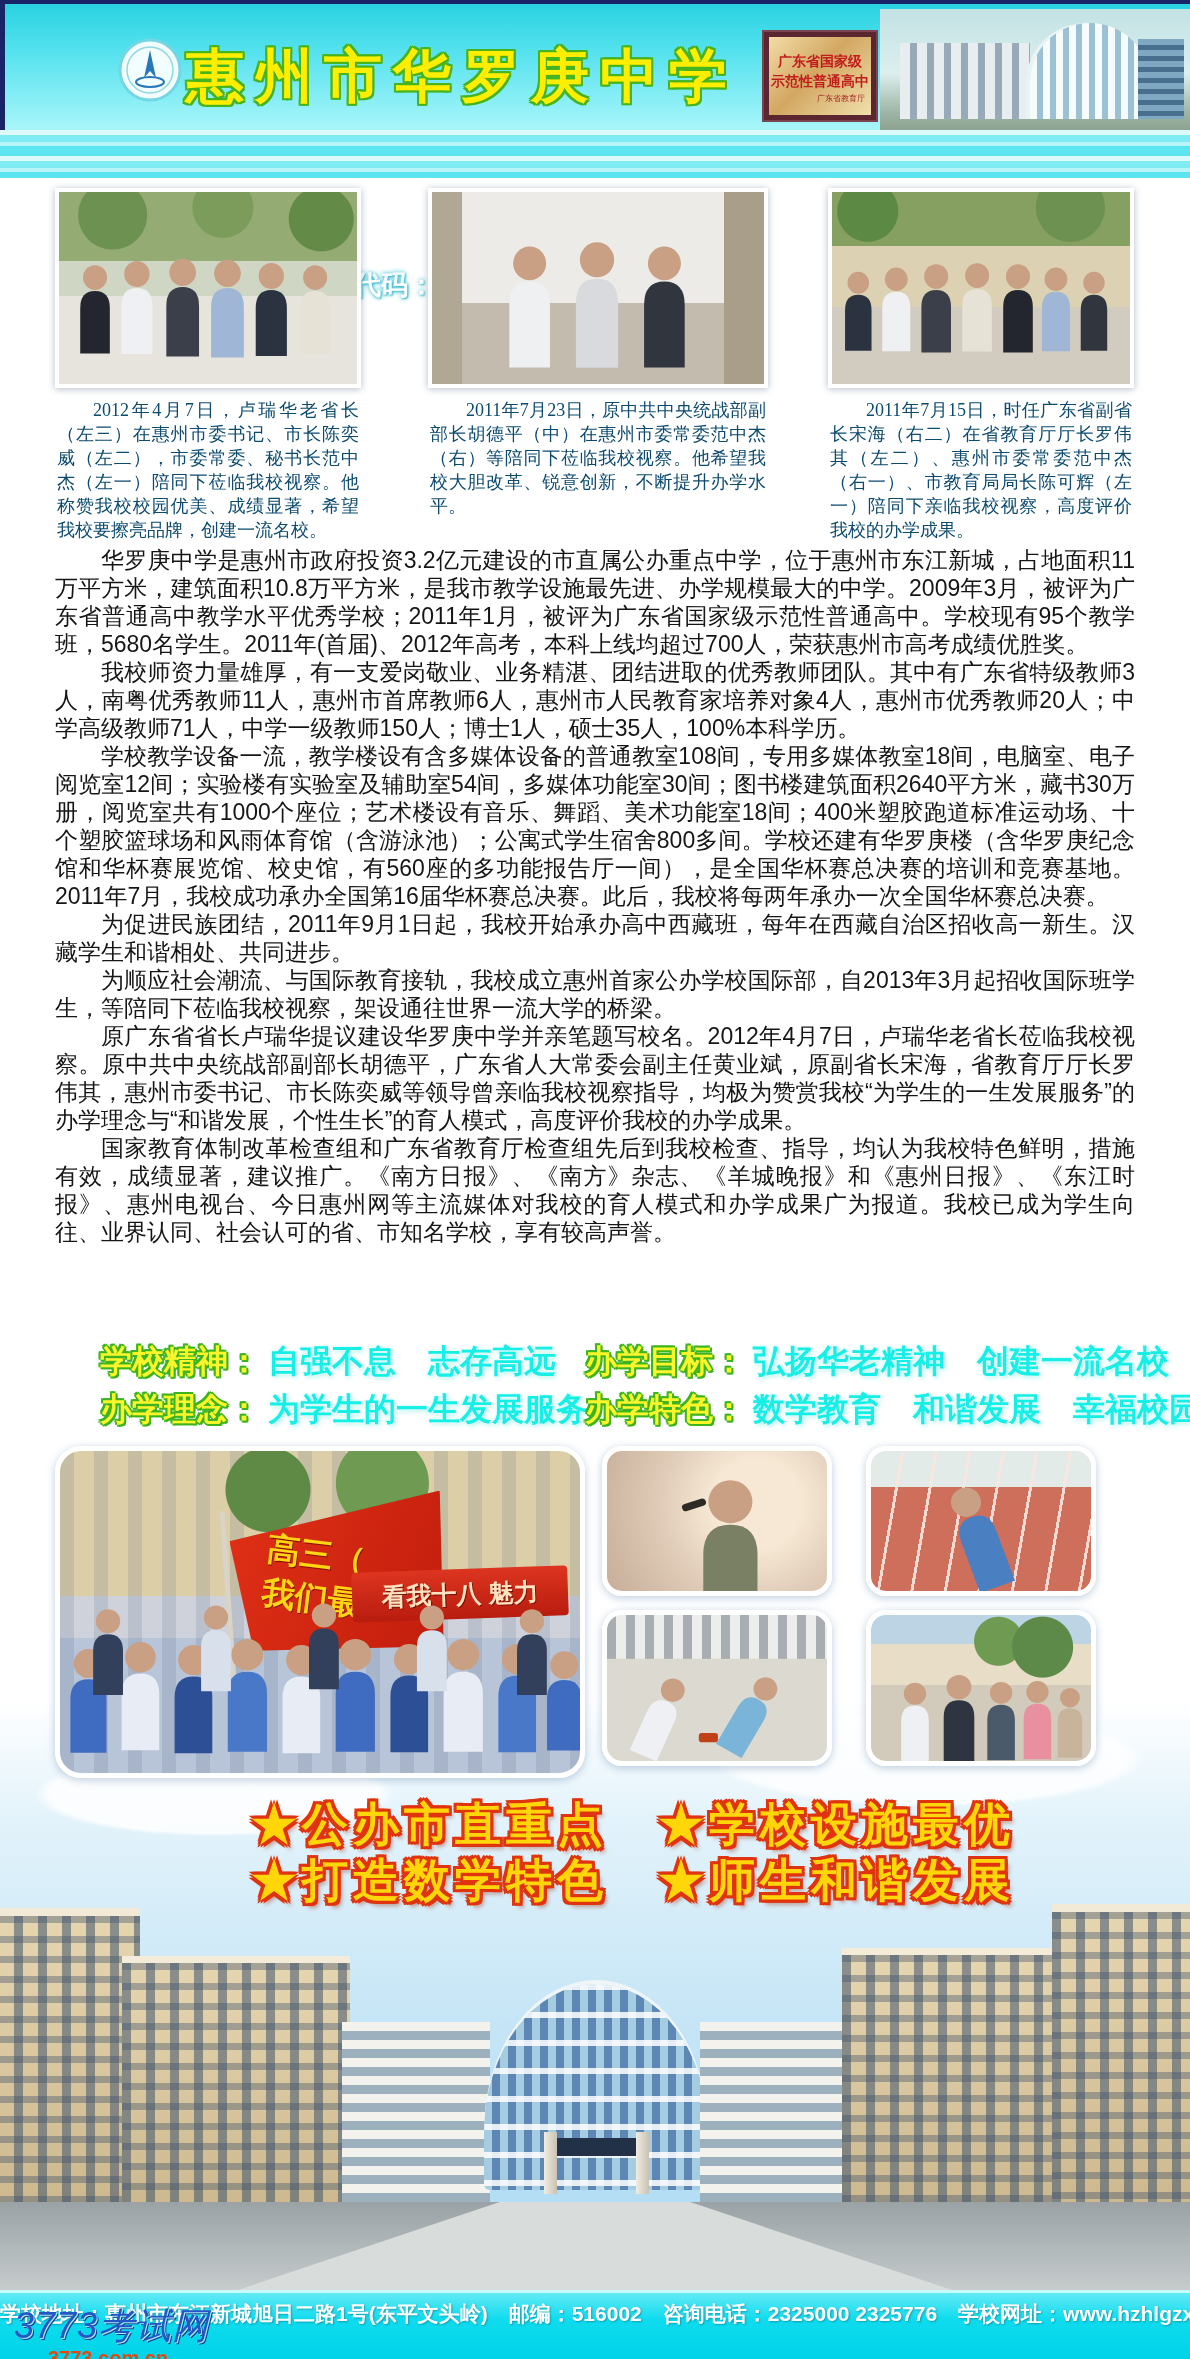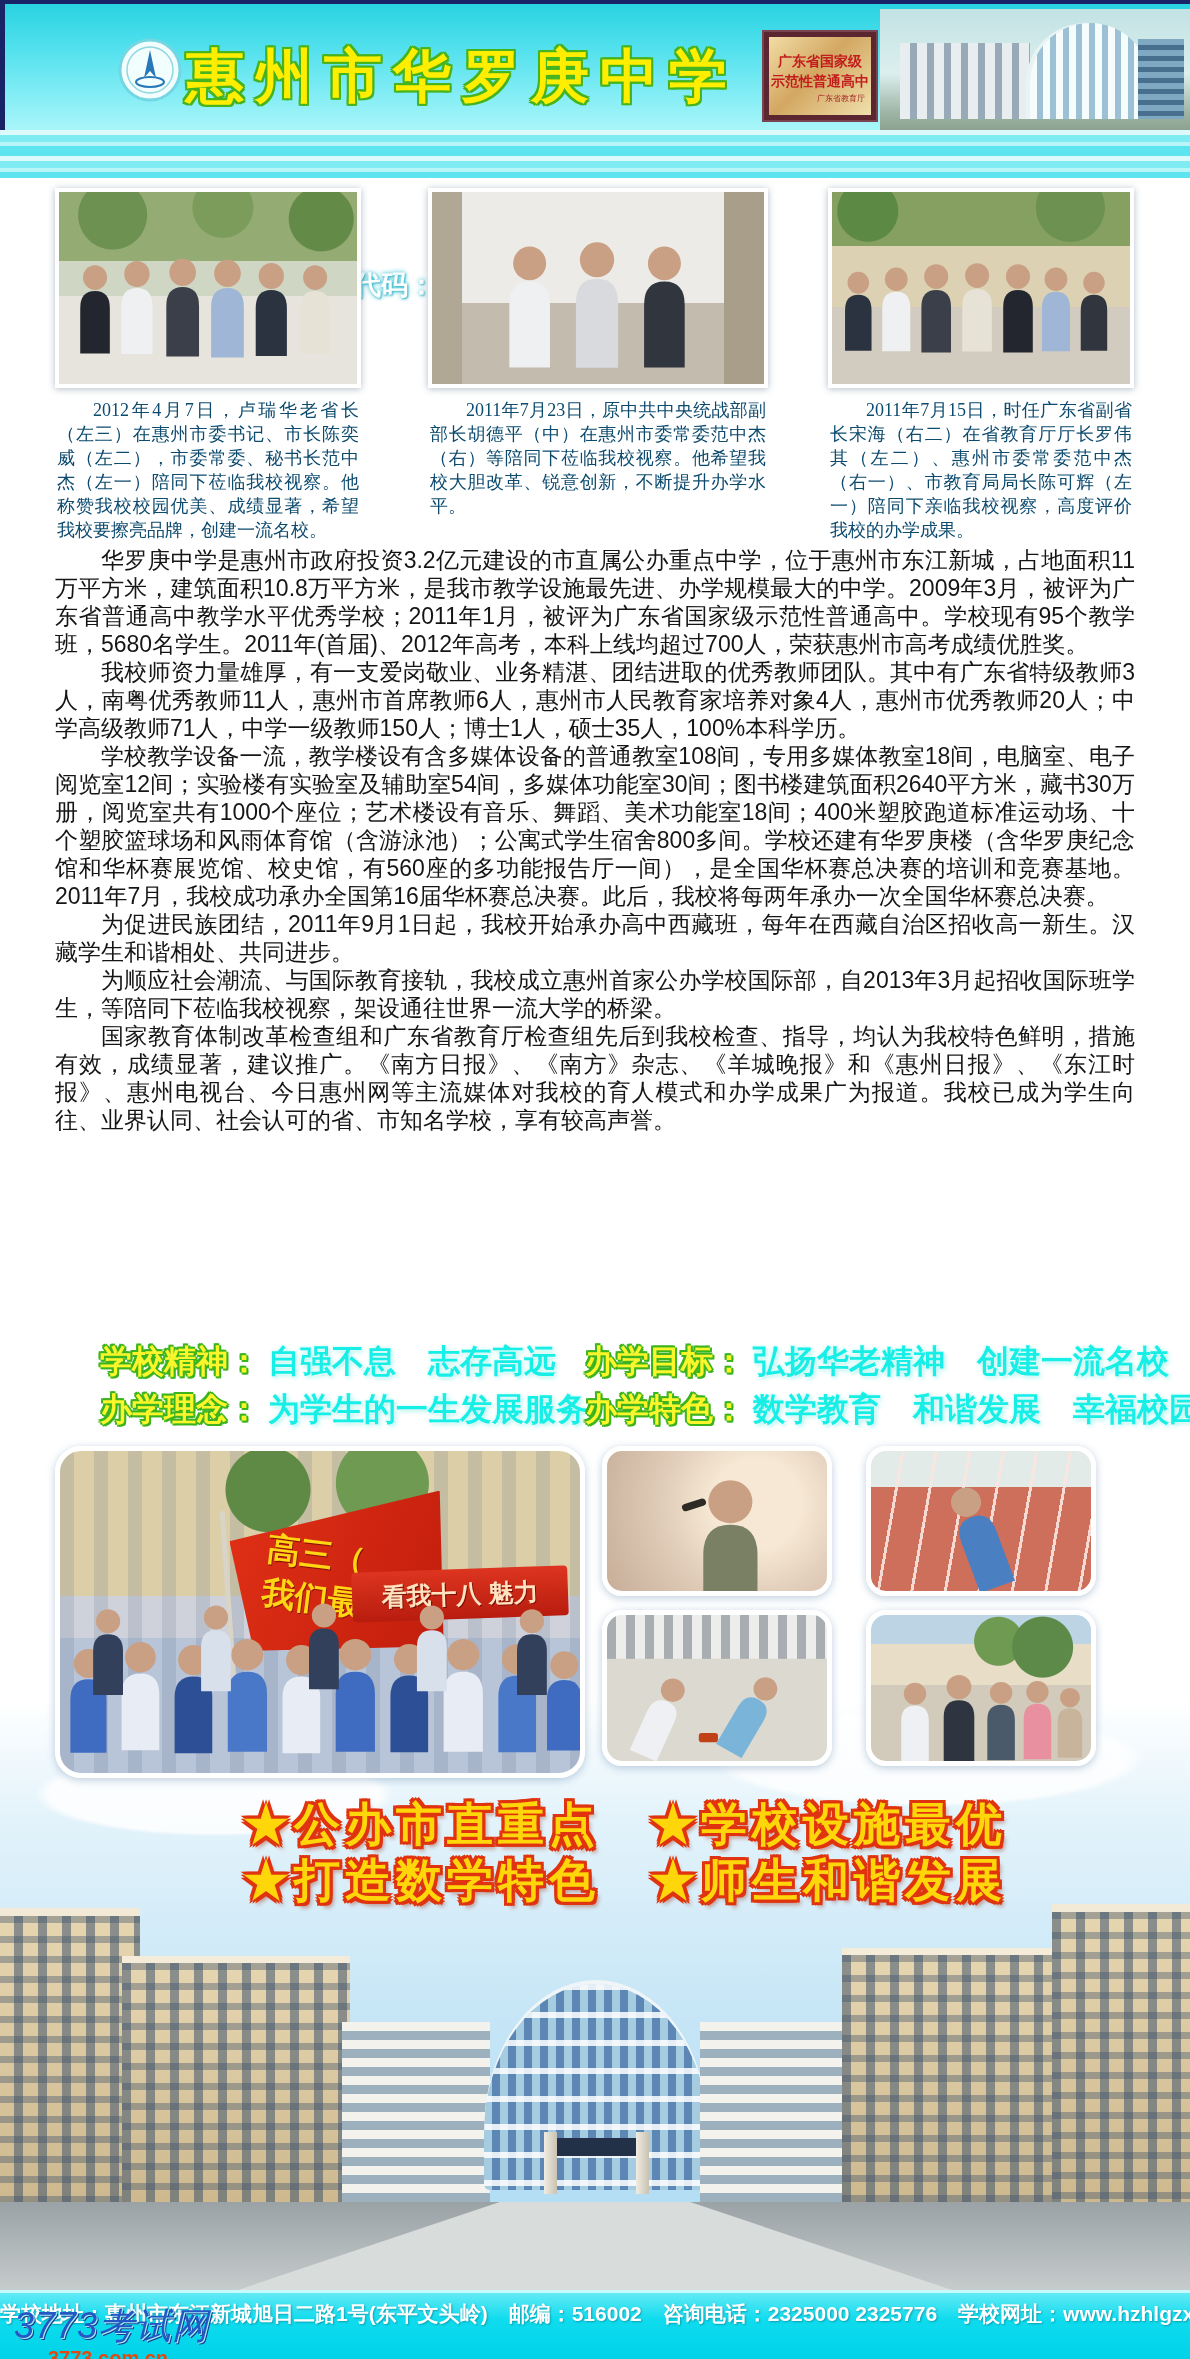--- a/index.html
+++ b/index.html
@@ -97,21 +97,21 @@
   .flag{position:absolute;left:175px;top:52px;width:215px;height:155px;background:linear-gradient(120deg,#e03016,#c01c0c);
         clip-path:polygon(0 16%,100% 0,93% 100%,5% 88%);transform:rotate(-7deg);}
   .flag-text{position:absolute;left:30px;top:26px;transform:rotate(14deg);color:#ffd514;font-weight:bold;
         font-size:33px;line-height:44px;white-space:nowrap;text-shadow:1px 1px 0 #8a1206;}
   .flag-pole{position:absolute;left:168px;top:60px;width:5px;height:240px;background:#d8d4c8;transform:rotate(-4deg);}
   .banner{position:absolute;left:292px;top:118px;width:216px;height:50px;background:linear-gradient(180deg,#dd3520,#b81c0e);
         transform:rotate(-2deg);border-radius:4px;display:flex;align-items:center;justify-content:center;}
   .banner-text{color:#ffe2c0;font-weight:bold;font-size:25px;white-space:nowrap;text-shadow:1px 1px 0 #7a0e04;}
   
   .hl{position:absolute;white-space:nowrap;font-size:46px;font-weight:bold;letter-spacing:5px;color:#ffd60a;
-      text-shadow:3px 0 #e03410,-3px 0 #e03410,0 3px #e03410,0 -3px #e03410,3px 3px #e03410,-3px -3px #e03410,3px -3px #e03410,-3px 3px #e03410,4px 5px 4px rgba(150,30,0,.45);}
+      text-shadow:3px 0 #e03410,-3px 0 #e03410,0 3px #e03410,0 -3px #e03410,3px 3px #e03410,-3px -3px #e03410,3px -3px #e03410,-3px 3px #e03410,4px 5px 4px rgba(150,30,0,.45);margin-left:8px;}
   #hl1{left:243px;top:1794px;} #hl2{left:650px;top:1794px;}
   #hl3{left:243px;top:1850px;} #hl4{left:650px;top:1850px;}
   
   .campus{position:absolute;left:0;top:1900px;width:1190px;height:390px;}
   .cb{position:absolute;box-sizing:border-box;}
   .win-grid{background-image:
         repeating-linear-gradient(90deg,rgba(64,84,108,.55) 0 9px,transparent 9px 24px),
         repeating-linear-gradient(180deg,rgba(64,84,108,.4) 0 7px,transparent 7px 20px),
         linear-gradient(180deg,#e6d6b0,#cdb88e);}
   #cbFL{left:-10px;top:8px;width:150px;height:300px;border-top:8px solid #f2ead6;}
@@ -222,20 +222,21 @@
   <p class="lcap" id="lc1">2012年4月7日，卢瑞华老省长（左三）在惠州市委书记、市长陈奕威（左二），市委常委、秘书长范中杰（左一）陪同下莅临我校视察。他称赞我校校园优美、成绩显著，希望我校要擦亮品牌，创建一流名校。</p>
   <p class="lcap" id="lc2">2011年7月23日，原中共中央统战部副部长胡德平（中）在惠州市委常委范中杰（右）等陪同下莅临我校视察。他希望我校大胆改革、锐意创新，不断提升办学水平。</p>
   <p class="lcap" id="lc3">2011年7月15日，时任广东省副省长宋海（右二）在省教育厅厅长罗伟其（左二）、惠州市委常委范中杰（右一）、市教育局局长陈可辉（左一）陪同下亲临我校视察，高度评价我校的办学成果。</p>
 
   <div class="body-text">
     <p>华罗庚中学是惠州市政府投资3.2亿元建设的市直属公办重点中学，位于惠州市东江新城，占地面积11万平方米，建筑面积10.8万平方米，是我市教学设施最先进、办学规模最大的中学。2009年3月，被评为广东省普通高中教学水平优秀学校；2011年1月，被评为广东省国家级示范性普通高中。学校现有95个教学班，5680名学生。2011年(首届)、2012年高考，本科上线均超过700人，荣获惠州市高考成绩优胜奖。</p>
     <p>我校师资力量雄厚，有一支爱岗敬业、业务精湛、团结进取的优秀教师团队。其中有广东省特级教师3人，南粤优秀教师11人，惠州市首席教师6人，惠州市人民教育家培养对象4人，惠州市优秀教师20人；中学高级教师71人，中学一级教师150人；博士1人，硕士35人，100%本科学历。</p>
     <p>学校教学设备一流，教学楼设有含多媒体设备的普通教室108间，专用多媒体教室18间，电脑室、电子阅览室12间；实验楼有实验室及辅助室54间，多媒体功能室30间；图书楼建筑面积2640平方米，藏书30万册，阅览室共有1000个座位；艺术楼设有音乐、舞蹈、美术功能室18间；400米塑胶跑道标准运动场、十个塑胶篮球场和风雨体育馆（含游泳池）；公寓式学生宿舍800多间。学校还建有华罗庚楼（含华罗庚纪念馆和华杯赛展览馆、校史馆，有560座的多功能报告厅一间），是全国华杯赛总决赛的培训和竞赛基地。2011年7月，我校成功承办全国第16届华杯赛总决赛。此后，我校将每两年承办一次全国华杯赛总决赛。</p>
     <p>为促进民族团结，2011年9月1日起，我校开始承办高中西藏班，每年在西藏自治区招收高一新生。汉藏学生和谐相处、共同进步。</p>
     <p>为顺应社会潮流、与国际教育接轨，我校成立惠州首家公办学校国际部，自2013年3月起招收国际班学生，等陪同下莅临我校视察，架设通往世界一流大学的桥梁。</p>
+    <p>原广东省省长卢瑞华提议建设华罗庚中学并亲笔题写校名。2012年4月7日，卢瑞华老省长莅临我校视察。原中共中央统战部副部长胡德平，广东省人大常委会副主任黄业斌，原副省长宋海，省教育厅厅长罗伟其，惠州市委书记、市长陈奕威等领导曾亲临我校视察指导，均极为赞赏我校“为学生的一生发展服务”的办学理念与“和谐发展，个性生长”的育人模式，高度评价我校的办学成果。</p>
     <p>国家教育体制改革检查组和广东省教育厅检查组先后到我校检查、指导，均认为我校特色鲜明，措施有效，成绩显著，建议推广。《南方日报》、《南方》杂志、《羊城晚报》和《惠州日报》、《东江时报》、惠州电视台、今日惠州网等主流媒体对我校的育人模式和办学成果广为报道。我校已成为学生向往、业界认同、社会认可的省、市知名学校，享有较高声誉。</p>
   </div>
 
   <div class="motto" id="mt1">
     <span class="m-label">学校精神：</span><span class="m-value">自强不息　志存高远</span>
   </div>
   <div class="motto" id="mt2">
     <span class="m-label">办学目标：</span><span class="m-value">弘扬华老精神　创建一流名校</span>
   </div>
   <div class="motto" id="mt3">

